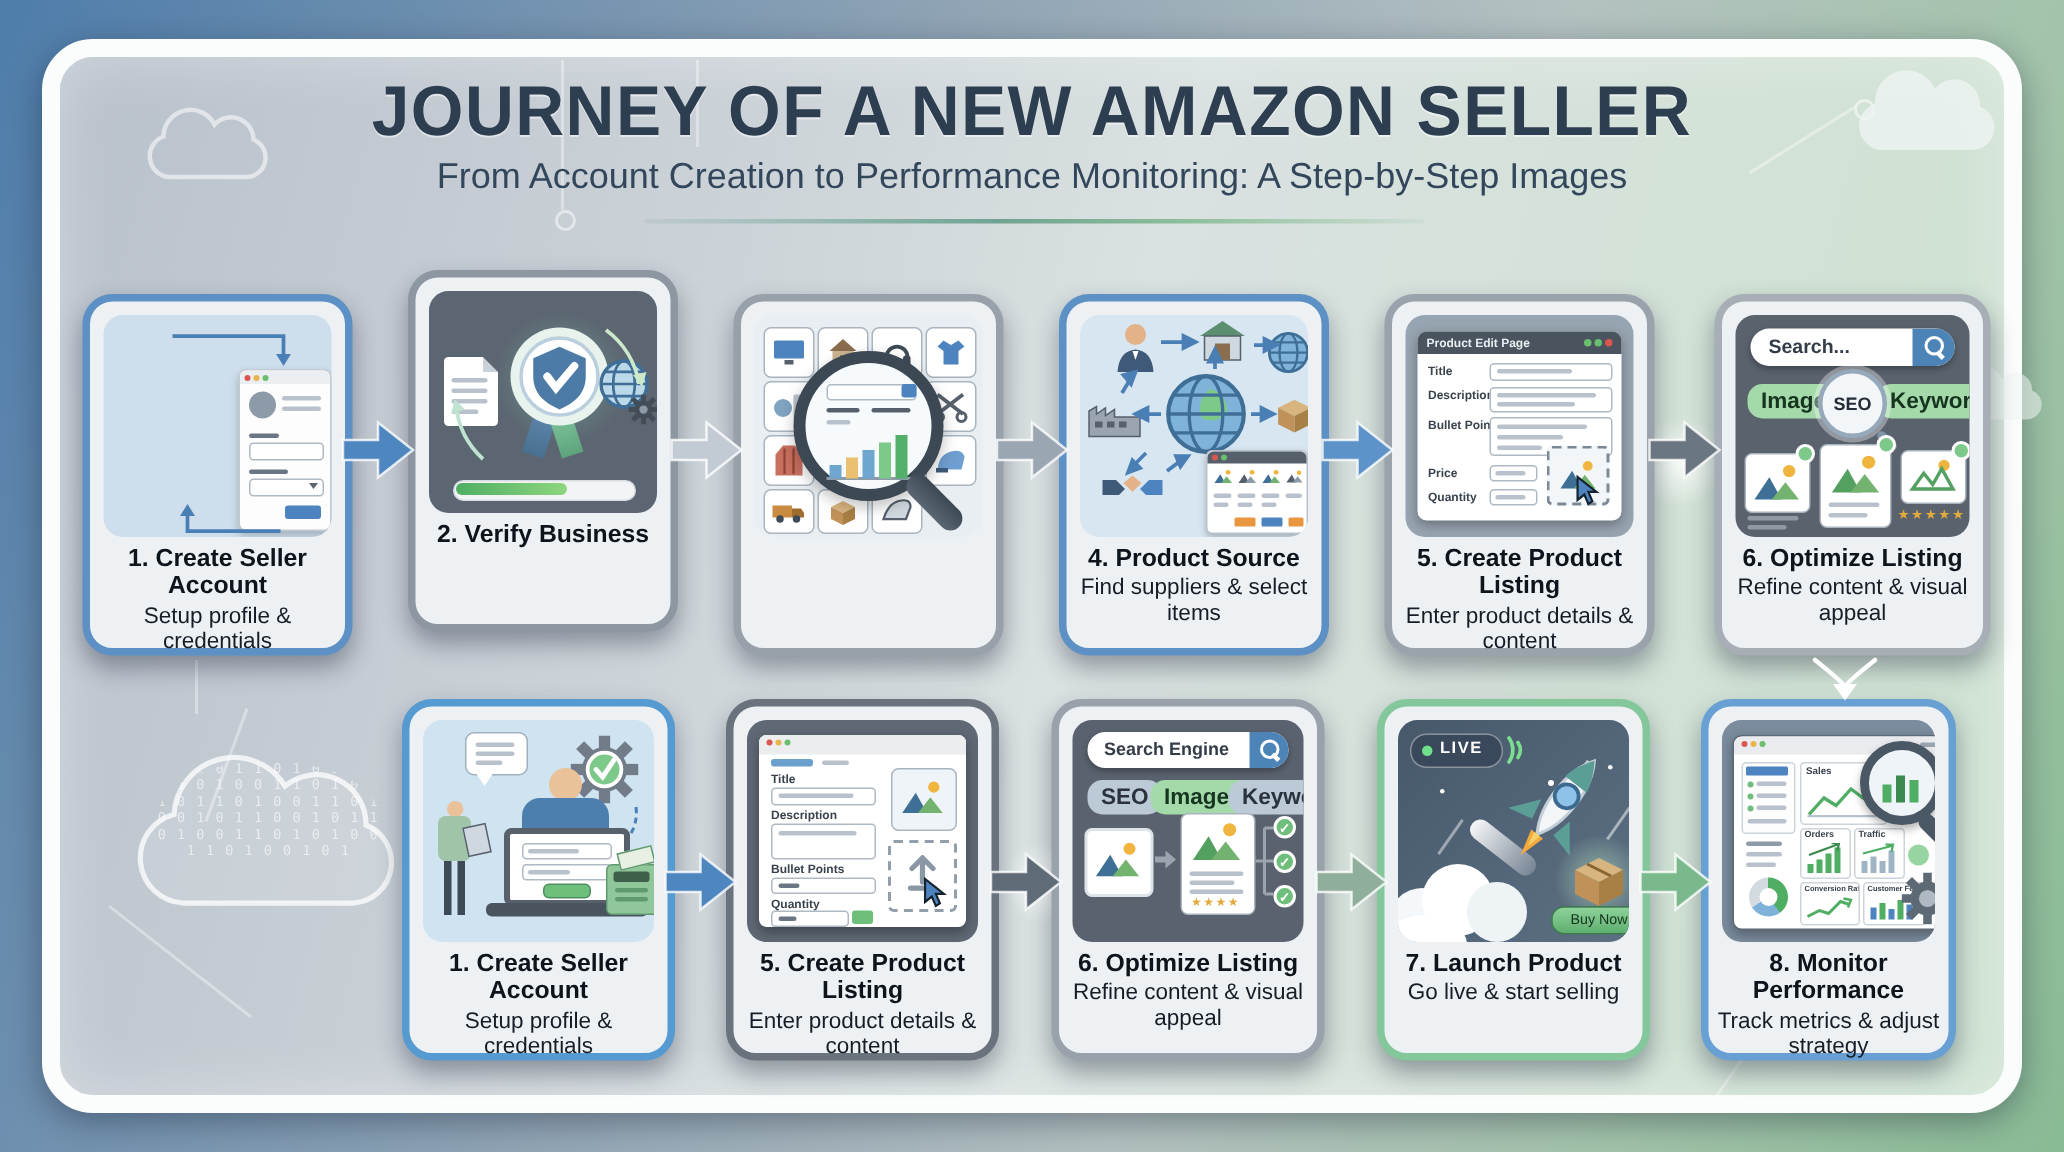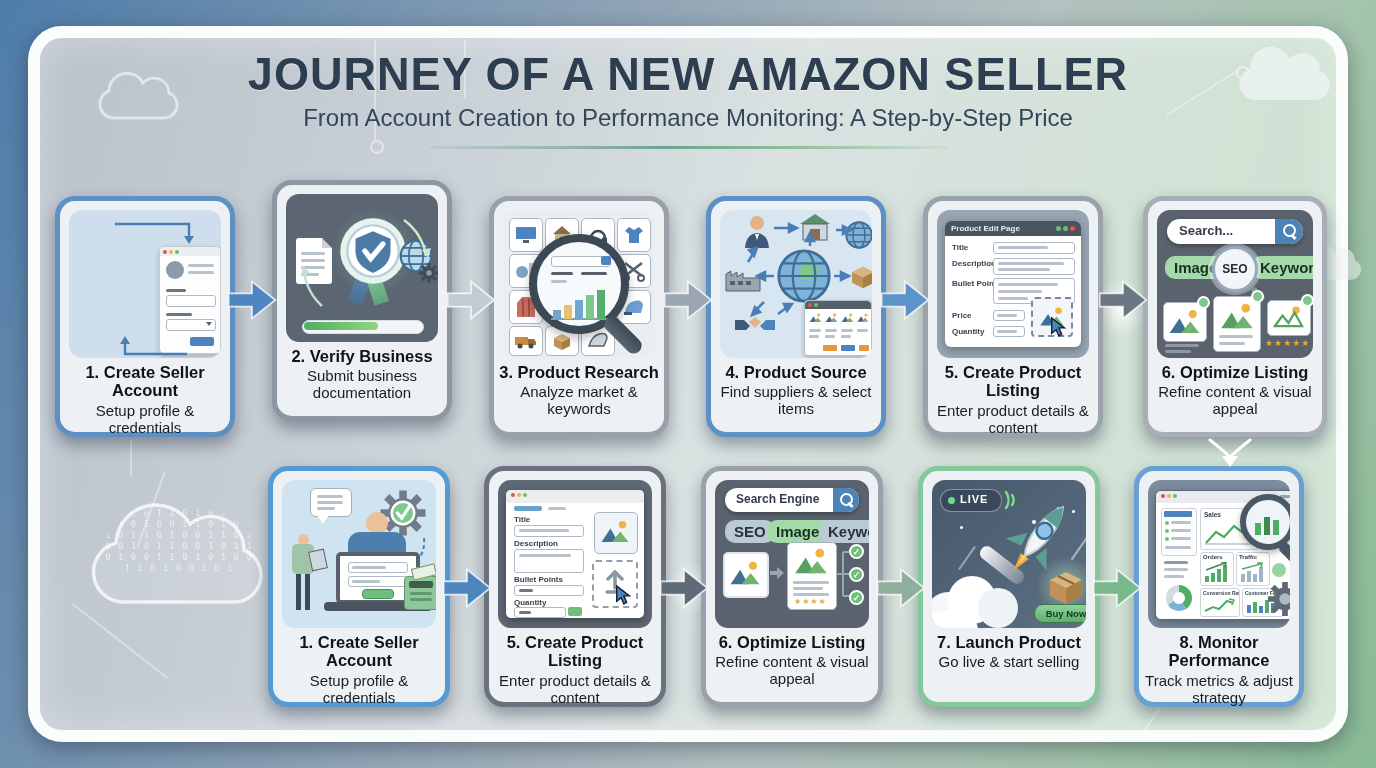--- a/index.html
+++ b/index.html
@@ -84,21 +84,21 @@
     </svg>
   <svg class="dec" style="left:1292px;top:240px" width="80" height="46" viewBox="0 0 120 66">
     <path d="M28,58 a16,16 0 0 1 -4,-31 a21,21 0 0 1 40,-10 a17,17 0 0 1 30,12 a15,15 0 0 1 -5,29 z" fill="rgba(238,244,242,.55)"></path>
     </svg>
   <svg class="dec" style="left:70px;top:478px" width="220" height="140" viewBox="0 0 220 140">
     <path d="M52,124 a30,30 0 0 1 -6,-59 a40,40 0 0 1 74,-19 a33,33 0 0 1 54,26 a27,27 0 0 1 -8,52 z" fill="rgba(255,255,255,.12)" stroke="rgba(255,255,255,.75)" stroke-width="3.5"></path>
     </svg>
   <div class="binwrap">0 1 0 0 1 1 0 1 0 0 1 0 1 1 0 1 0 0 1 1 0 1 0 0 1 0 1 1 0 1 0 0 1 1 0 1 0 0 1 0 1 1 0 0 1 0 1 1 0 1 0 0 1 1 0 1 0 1 0 0 1 1 0 1 0 0 1 0 1</div>
 
   <div class="title">JOURNEY OF A NEW AMAZON SELLER</div>
-  <div class="subtitle">From Account Creation to Performance Monitoring: A Step-by-Step Price</div>
+  <div class="subtitle">From Account Creation to Performance Monitoring: A Step-by-Step Images</div>
   <div class="divider"></div>
 
   <div class="card t0">
     <div class="ill" style="background:#cfdeed;">
       <div class="abs" style="left:90px;top:36px;width:60px;height:106px;background:#fdfdfe;border:1px solid #c2cad2;border-radius:5px;box-shadow:0 3px 6px rgba(0,0,0,.2);">
         <div class="abs winbar-dots" style="left:0;right:0;top:0;height:9px;background:#eceff2;border-radius:5px 5px 0 0;padding-left:3px;">
           <span style="background:#d9574e"></span><span style="background:#e8b44c"></span><span style="background:#6abf6e"></span></div>
         <div class="abs" style="left:6px;top:14px;width:18px;height:18px;border-radius:50%;background:#8d9aa7;"></div>
         <div class="ln" style="left:28px;top:17px;width:26px;"></div>
         <div class="ln" style="left:28px;top:24px;width:26px;"></div>
@@ -166,21 +166,20 @@
           <path d="M136,56 l6,8 l3,-10 z" fill="#cde8c9"></path>
         <path d="M36,112 A56,56 0 0 1 18,76" stroke="#bfe3d1" stroke-width="2.5" fill="none"></path>
           <path d="M15,82 l2,-10 l7,7 z" fill="#bfe3d1"></path>
         </svg>
       <div class="abs" style="left:16px;top:126px;width:120px;height:12px;background:#f2f4f6;border:1px solid #d7dde2;border-radius:7px;">
         <div style="position:absolute;left:1px;top:1px;width:62%;height:8px;background:linear-gradient(90deg,#4fae63,#8ed67f);border-radius:6px;"></div>
         </div>
     </div>
     <div class="cap">
         <div class="t">2. Verify Business</div>
-      <div class="d">Submit business documentation</div>
       </div>
   </div>
 
   <div class="card t2">
     <div class="ill" style="background:#e9eef3;">
       <div class="thumb" style="left:6px;top:8px;width:32px;height:32px;">
           <svg class="mtn" style="left:5px;top:7px" width="22" height="18" viewBox="0 0 22 18">
             <rect x="1" y="1" width="20" height="12" rx="1" fill="#4d84c0"></rect>
             <rect x="8" y="14" width="6" height="3" fill="#55606c"></rect>
           </svg>
@@ -261,24 +260,20 @@
           <line x1="2" y1="33" x2="62" y2="33" stroke="#8d9aa7" stroke-width="2"></line>
           <rect x="4" y="24" width="8" height="9" fill="#6fa6cf"></rect>
             <rect x="15" y="19" width="8" height="14" fill="#e8c070"></rect>
           <rect x="26" y="14" width="8" height="19" fill="#6fa6cf"></rect>
             <rect x="37" y="9" width="8" height="24" fill="#7cc98a"></rect>
           <rect x="48" y="4" width="8" height="29" fill="#53b06a"></rect>
           </svg>
       </div>
       <div class="abs" style="left:112px;top:102px;width:16px;height:46px;background:linear-gradient(90deg,#5a6672,#3c4854);border-radius:8px;transform:rotate(-45deg);"></div>
     </div>
-    <div class="cap">
-        <div class="t">3. Product Research</div>
-      <div class="d">Analyze market &amp; keywords</div>
-      </div>
   </div>
 
   <div class="card t3">
     <div class="ill" style="background:#d8e6f2;">
       <svg class="abs" style="left:56px;top:38px" width="56" height="56" viewBox="0 0 40 40">
         <circle cx="20" cy="20" r="18" fill="#7fb3d9" stroke="#3f6e96" stroke-width="2"></circle>
         <path d="M22,8 q9,3 8,12 q-6,5 -12,2 q-3,-8 4,-14" fill="#7cc98a"></path>
         <ellipse cx="20" cy="20" rx="8" ry="18" fill="none" stroke="#3f6e96" stroke-width="1.6"></ellipse>
         <line x1="2" y1="20" x2="38" y2="20" stroke="#3f6e96" stroke-width="1.6"></line>
           <line x1="4" y1="11" x2="36" y2="11" stroke="#3f6e96" stroke-width="1.6"></line>
@@ -658,21 +653,21 @@
             <path d="M-2.5,28 L0,38 L2.5,28 Z" fill="#f6d06b"></path>
         </g>
         </svg>
       <div class="abs" style="left:104px;top:76px;width:60px;height:60px;border-radius:50%;background:radial-gradient(circle,rgba(190,240,200,.55),rgba(190,240,200,0) 70%);"></div>
       <svg class="abs" style="left:112px;top:86px" width="44" height="40" viewBox="0 0 22 20">
         <path d="M3,7 L11,3 L19,7 L11,11 Z" fill="#d8b47e"></path>
           <path d="M3,7 V15 L11,19 V11 Z" fill="#c09158"></path>
           <path d="M19,7 V15 L11,19 V11 Z" fill="#a87f45"></path>
           <path d="M7,5 L15,9" stroke="#8a6434" stroke-width="1"></path>
         </svg>
-      <div class="abs" style="left:102px;top:124px;width:62px;height:17px;background:linear-gradient(#8ed39a,#5fae70);border:1px solid #3c7a4b;border-radius:9px;font-size:9.5px;font-weight:700;color:#17361f;text-align:center;line-height:17px;">Buy Now</div>
+      <div class="abs" style="left:102px;top:124px;width:62px;height:17px;background:linear-gradient(#8ed39a,#5fae70);border:1px solid #3c7a4b;border-radius:9px;font-size:9.5px;font-weight:400;color:#17361f;text-align:center;line-height:17px;">Buy Now</div>
       <div class="dot" style="left:100px;top:40px;background:#fff;width:4px;height:4px;"></div>
       <div class="dot" style="left:28px;top:46px;background:#fff;width:3px;height:3px;"></div>
       <div class="dot" style="left:140px;top:30px;background:#fff;width:3px;height:3px;"></div>
     </div>
     <div class="cap">
         <div class="t">7. Launch Product</div>
       <div class="d">Go live &amp; start selling</div>
       </div>
   </div>
 

